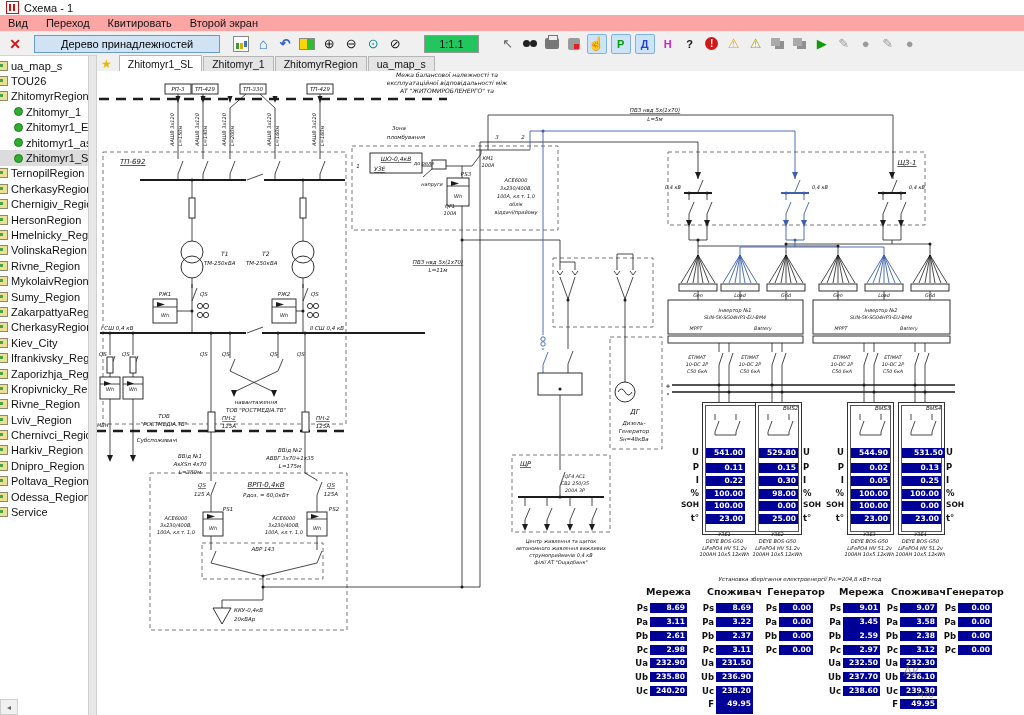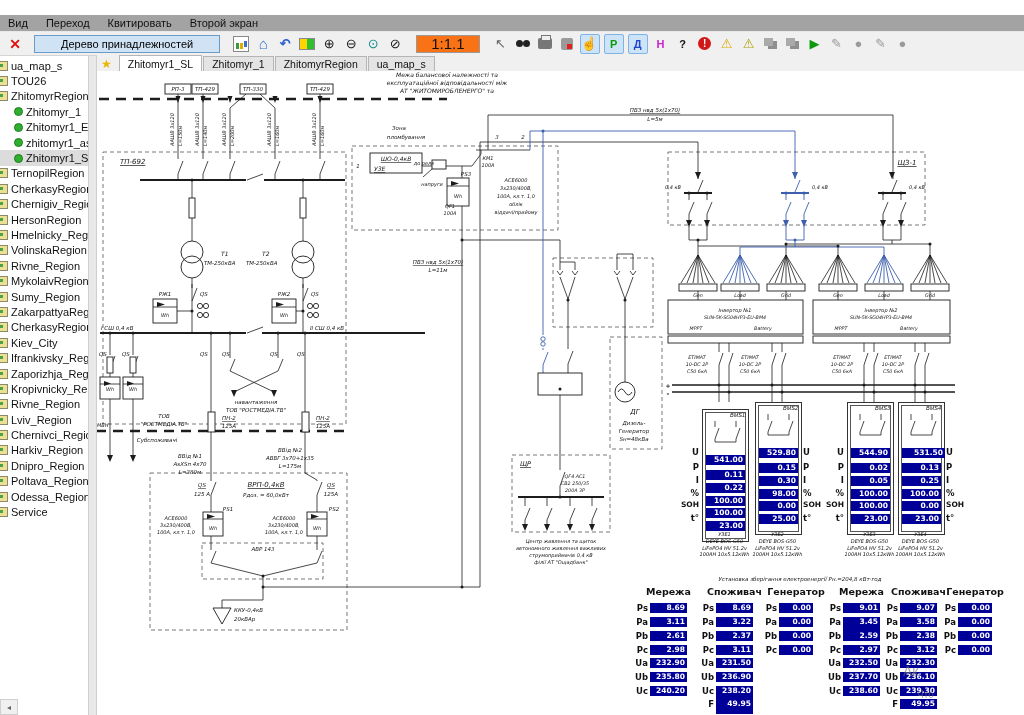--- a/index.html
+++ b/index.html
@@ -2,28 +2,28 @@
 <html><head>
 <meta charset="utf-8">
 <style>
   html,body{margin:0;padding:0;background:#888;}
   .app{position:relative;width:1024px;height:715px;background:#fff;overflow:hidden;
        font-family:"Liberation Sans",sans-serif;font-size:11px;color:#111;}
   .titlebar{position:absolute;left:0;top:0;width:100%;height:15px;background:#fff;display:flex;align-items:center;gap:5px;padding-left:6px;box-sizing:border-box;}
   .app-ico{width:11px;height:11px;border:1.5px solid #cc1111;position:relative;flex:none;}
   .app-ico:before{content:"";position:absolute;left:2px;top:2px;right:2px;bottom:2px;background:
     repeating-linear-gradient(90deg,#cc1111 0 2px,#fff 2px 4px);}
-  .menubar{position:absolute;left:0;top:15px;width:100%;height:17px;background:#a3a3a3;display:flex;align-items:center;gap:18px;padding-left:8px;box-sizing:border-box;border-bottom:1px solid #e8e8e8;}
+  .menubar{position:absolute;left:0;top:15px;width:100%;height:17px;background:#fca5a5;display:flex;align-items:center;gap:18px;padding-left:8px;box-sizing:border-box;border-bottom:1px solid #e8e8e8;}
   .menu-item{cursor:default;}
   .toolbar{position:absolute;left:0;top:32px;width:100%;height:24px;background:#f0f0f0;border-bottom:1px solid #d4d4d4;display:flex;align-items:center;gap:4px;padding-left:6px;box-sizing:border-box;}
   .tb{width:18px;height:18px;display:flex;align-items:center;justify-content:center;font-size:13px;flex:none;border-radius:2px;}
   .tb.sm{font-size:11px;}
   .close{color:#dd1111;font-weight:bold;font-size:14px;}
   .tree-btn{height:18px;background:#cfe3f5;border:1px solid #6a9cc9;font-family:"Liberation Sans",sans-serif;font-size:11px;padding:0 26px;margin:0 8px 0 6px;}
-  .scalebox{height:16px;border:1px solid #999;background:#f97316;padding:0 14px;display:flex;align-items:center;font-size:15px;margin:0 8px;}
+  .scalebox{height:16px;border:1px solid #999;background:#22c55e;padding:0 14px;display:flex;align-items:center;font-size:11px;margin:0 16px;}
   .pressed{background:#cde3f7;border:1px solid #7fb2e5;}
   .chart-ico{width:14px;height:14px;background:#fff;border:1px solid #888;position:relative;}
   .chart-ico:before{content:"";position:absolute;left:2px;bottom:2px;width:3px;height:6px;background:#3a9a3a;box-shadow:4px 0 0 #e0b000,8px -2px 0 #3a6fd0;}
   .led-ico{width:14px;height:10px;background:linear-gradient(90deg,#ffd400 0 7px,#2fbf2f 7px 14px);border:1px solid #888;}
   .binoc{width:16px;height:10px;position:relative;}
   .binoc:before{content:"";position:absolute;left:1px;top:1px;width:7px;height:7px;border-radius:50%;background:#222;box-shadow:7px 0 0 #222;}
   .printer{width:14px;height:11px;background:#777;border-radius:2px;position:relative;}
   .printer:before{content:"";position:absolute;left:3px;top:-3px;width:8px;height:4px;background:#eee;border:1px solid #777;}
   .figure{width:12px;height:12px;background:#9a9a9a;position:relative;border-radius:2px;}
   .figure:before{content:"";position:absolute;right:1px;bottom:1px;width:5px;height:5px;background:#d22;}
@@ -67,20 +67,24 @@
   .rowlab{position:absolute;font-weight:bold;font-size:8.5px;line-height:10px;font-family:"DejaVu Sans",sans-serif;}
   .bat-cap{position:absolute;text-align:center;font-size:5px;font-style:italic;line-height:6.8px;font-family:"DejaVu Sans",sans-serif;}
   .p-title{position:absolute;font-weight:bold;font-size:9.5px;font-family:"DejaVu Sans",sans-serif;}
   .wm1{position:absolute;color:rgba(110,110,110,.6);font-size:14px;}
   .wm2{position:absolute;color:rgba(110,110,110,.6);font-size:10px;}
 </style>
 </head>
 <body>
 
 <div class="app">
+  <div class="titlebar">
+    <span class="app-ico"></span>
+    <span>Схема - 1</span>
+  </div>
   <div class="menubar" id="menubar">
       <span class="menu-item">Вид</span>
       <span class="menu-item">Переход</span>
       <span class="menu-item">Квитировать</span>
       <span class="menu-item">Второй экран</span>
     </div>
   <div class="toolbar">
     <span class="tb close">✕</span>
     <button class="tree-btn">Дерево принадлежностей</button>
     <span class="tb">
@@ -477,21 +481,21 @@
           <text x="842" y="373" font-size="4.8" text-anchor="middle" font-style="italic">C50 6кА</text>
           <text x="893" y="359" font-size="4.8" text-anchor="middle" font-style="italic">ETIMAT</text>
           <text x="893" y="366" font-size="4.8" text-anchor="middle" font-style="italic">10-DC 2P</text>
           <text x="893" y="373" font-size="4.8" text-anchor="middle" font-style="italic">C50 6кА</text>
           <text x="668" y="388" font-size="6" text-anchor="middle" font-weight="bold">+</text>
           <text x="668" y="396" font-size="7" text-anchor="middle" font-weight="bold">-</text>
           <text x="800" y="581" font-size="5.5" text-anchor="middle" font-style="italic">Установка зберігання електроенергії Рн.=204,8 кВт·год</text>
         </g>
     </svg>
     <div id="batteries">
-        <div class="bat" style="left: 605px; top: 338px; width: 45px; height: 131px;">
+        <div class="bat" style="left: 605px; top: 331px; width: 45px; height: 131px; padding-left: 44px;">
           <span class="bat-bms">BMS1</span>
           <svg width="45" height="28" viewBox="0 0 45 28" style="position: absolute; left: 0px; top: 10px;">
             <path d="M12,1 V7 M16,8 L12,19 M12,19 V22 M33,1 V7 M37,8 L33,19 M33,19 V22 M12,22 H33" class="w"></path>
           </svg>
           <div class="disp" style="left: 3px; top: 45px; width: 39px; height: 10px;">541.00</div>
           <div class="disp" style="left: 3px; top: 60px; width: 39px; height: 10px;">0.11</div>
           <div class="disp" style="left: 3px; top: 73px; width: 39px; height: 10px;">0.22</div>
           <div class="disp" style="left: 3px; top: 86px; width: 39px; height: 10px;">100.00</div>
           <div class="disp" style="left: 3px; top: 98px; width: 39px; height: 10px;">100.00</div>
           <div class="disp" style="left: 3px; top: 111px; width: 39px; height: 10px;">23.00</div>

